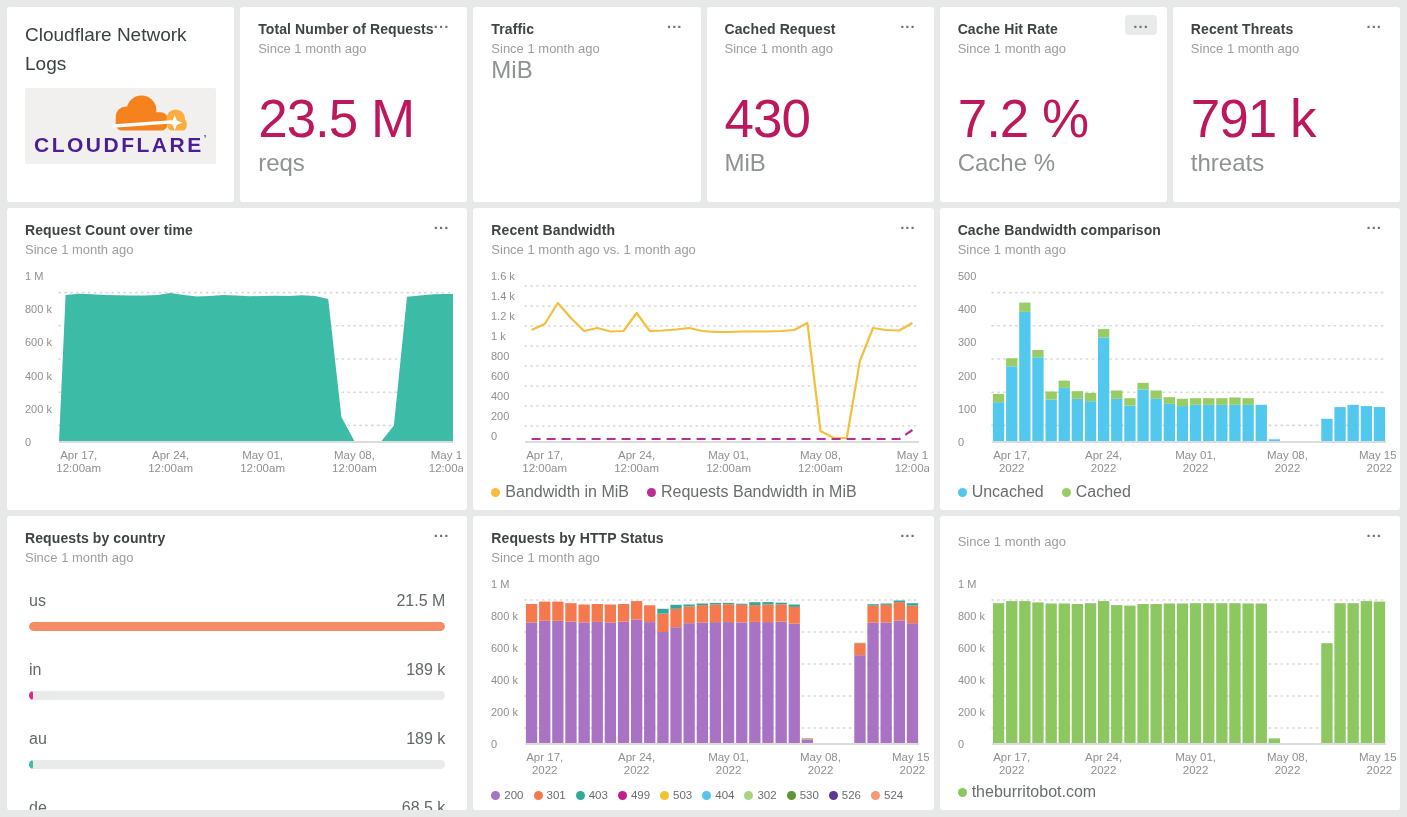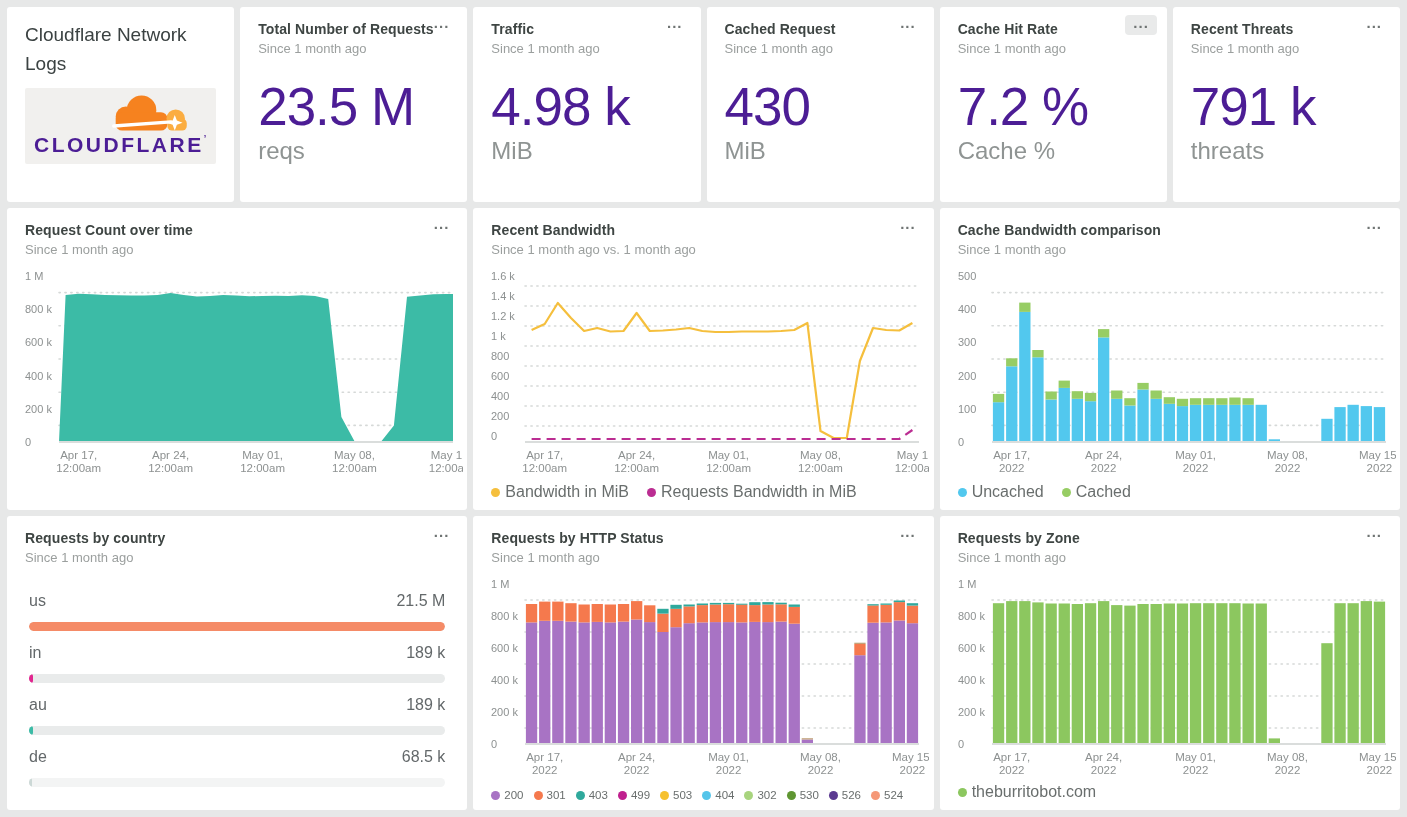--- a/index.html
+++ b/index.html
@@ -20,21 +20,21 @@
     box-sizing:border-box;padding:14px 18px;overflow:hidden;
   }
   .card-title{font-size:14px;font-weight:700;color:#3e4543;letter-spacing:.1px;}
   .card-sub{font-size:13px;color:#9b9f9e;margin-top:4px;}
   .menu{
     position:absolute;top:8px;right:10px;color:#6f7473;font-size:15px;font-weight:700;
     letter-spacing:1px;padding:3px 8px 7px;border-radius:4px;cursor:pointer;line-height:10px;
   }
   .menu.hovered{background:#e9eaea;}
   
-  .stat-value{font-size:53px;color:#4c1d95;margin-top:20px;letter-spacing:-1px;white-space:nowrap;}
+  .stat-value{font-size:53px;color:#be185d;margin-top:32px;letter-spacing:-1px;white-space:nowrap;}
   .stat-unit{font-size:24px;color:#8f9493;}
   
   .logo-title{font-size:19px;color:#3b4242;line-height:1.5;font-weight:400;}
   .logo-box{margin-top:10px;height:76px;background:#f1f0ee;border-radius:2px;position:relative;}
   .cf-cloud{position:absolute;right:4px;top:2px;width:128px;height:48px;}
   .cf-word{
     position:absolute;left:9px;bottom:7px;font-size:21px;font-weight:700;color:#4c1d95;
     letter-spacing:2.5px;font-family:"Liberation Sans",sans-serif;
   }
   .cf-word .tm{font-size:9px;vertical-align:top;letter-spacing:0;}
@@ -44,21 +44,21 @@
   .row3 .chart-box{height:202px;}
   .ax{font-size:11px;fill:#8d9191;}
   .axm{font-size:11.5px;fill:#8d9191;}
   .legend{position:absolute;left:18px;bottom:9px;display:flex;gap:18px;align-items:center;}
   .legend-item{display:flex;align-items:center;gap:5px;font-size:16px;color:#696e6d;white-space:nowrap;}
   .legend-dot{width:9px;height:9px;border-radius:50%;flex:0 0 auto;}
   .legend.dense{gap:10px;}
   .legend.dense .legend-item{font-size:11.5px;gap:4px;}
   
   .country-rows{position:absolute;left:22px;right:22px;top:76px;}
-  .country-row{margin-bottom:13px;}
+  .country-row{margin-bottom:30px;}
   .country-head{display:flex;justify-content:space-between;align-items:baseline;font-size:16px;color:#63686a;}
   .country-track{height:9px;border-radius:5px;margin-top:12px;overflow:hidden;}
   .country-fill{height:100%;border-radius:5px;min-width:3px;}
 </style>
 </head>
 <body>
 
 <div class="page">
 
   <div class="row row1">
@@ -84,21 +84,20 @@
       <div class="card-sub">Since 1 month ago</div>
       <div class="menu">...</div>
       <div class="stat-value">23.5 M</div>
       <div class="stat-unit">reqs</div>
     </div>
 
     <div class="card stat-card">
       <div class="card-title">Traffic</div>
       <div class="card-sub">Since 1 month ago</div>
       <div class="menu">...</div>
-      <div class="stat-value">4.98 k</div>
       <div class="stat-unit">MiB</div>
     </div>
 
     <div class="card stat-card">
       <div class="card-title">Cached Request</div>
       <div class="card-sub">Since 1 month ago</div>
       <div class="menu">...</div>
       <div class="stat-value">430</div>
       <div class="stat-unit">MiB</div>
     </div>
@@ -471,21 +470,20 @@
             <span>526</span>
           </span>
           <span class="legend-item">
             <span class="legend-dot" style="background:#f59877"></span>
             <span>524</span>
           </span>
         </div>
     </div>
 
     <div class="card">
-      <div class="card-title">Requests by Zone</div>
       <div class="card-sub">Since 1 month ago</div>
       <div class="menu">...</div>
       <div class="chart-box"><svg width="450" height="202">
             <line x1="46" y1="22.0" x2="440" y2="22.0" stroke="#d6d9d8" stroke-width="1.6" stroke-linecap="round" stroke-dasharray="1.3 4.6"></line>
             <line x1="46" y1="54.0" x2="440" y2="54.0" stroke="#d6d9d8" stroke-width="1.6" stroke-linecap="round" stroke-dasharray="1.3 4.6"></line>
             <line x1="46" y1="86.0" x2="440" y2="86.0" stroke="#d6d9d8" stroke-width="1.6" stroke-linecap="round" stroke-dasharray="1.3 4.6"></line>
             <line x1="46" y1="118.0" x2="440" y2="118.0" stroke="#d6d9d8" stroke-width="1.6" stroke-linecap="round" stroke-dasharray="1.3 4.6"></line>
             <line x1="46" y1="150.0" x2="440" y2="150.0" stroke="#d6d9d8" stroke-width="1.6" stroke-linecap="round" stroke-dasharray="1.3 4.6"></line>
             <rect x="46.9" y="25.2" width="11.3" height="140.8" fill="#8cc75f"></rect>
             <rect x="60.1" y="23.1" width="11.3" height="142.9" fill="#8cc75f"></rect>

